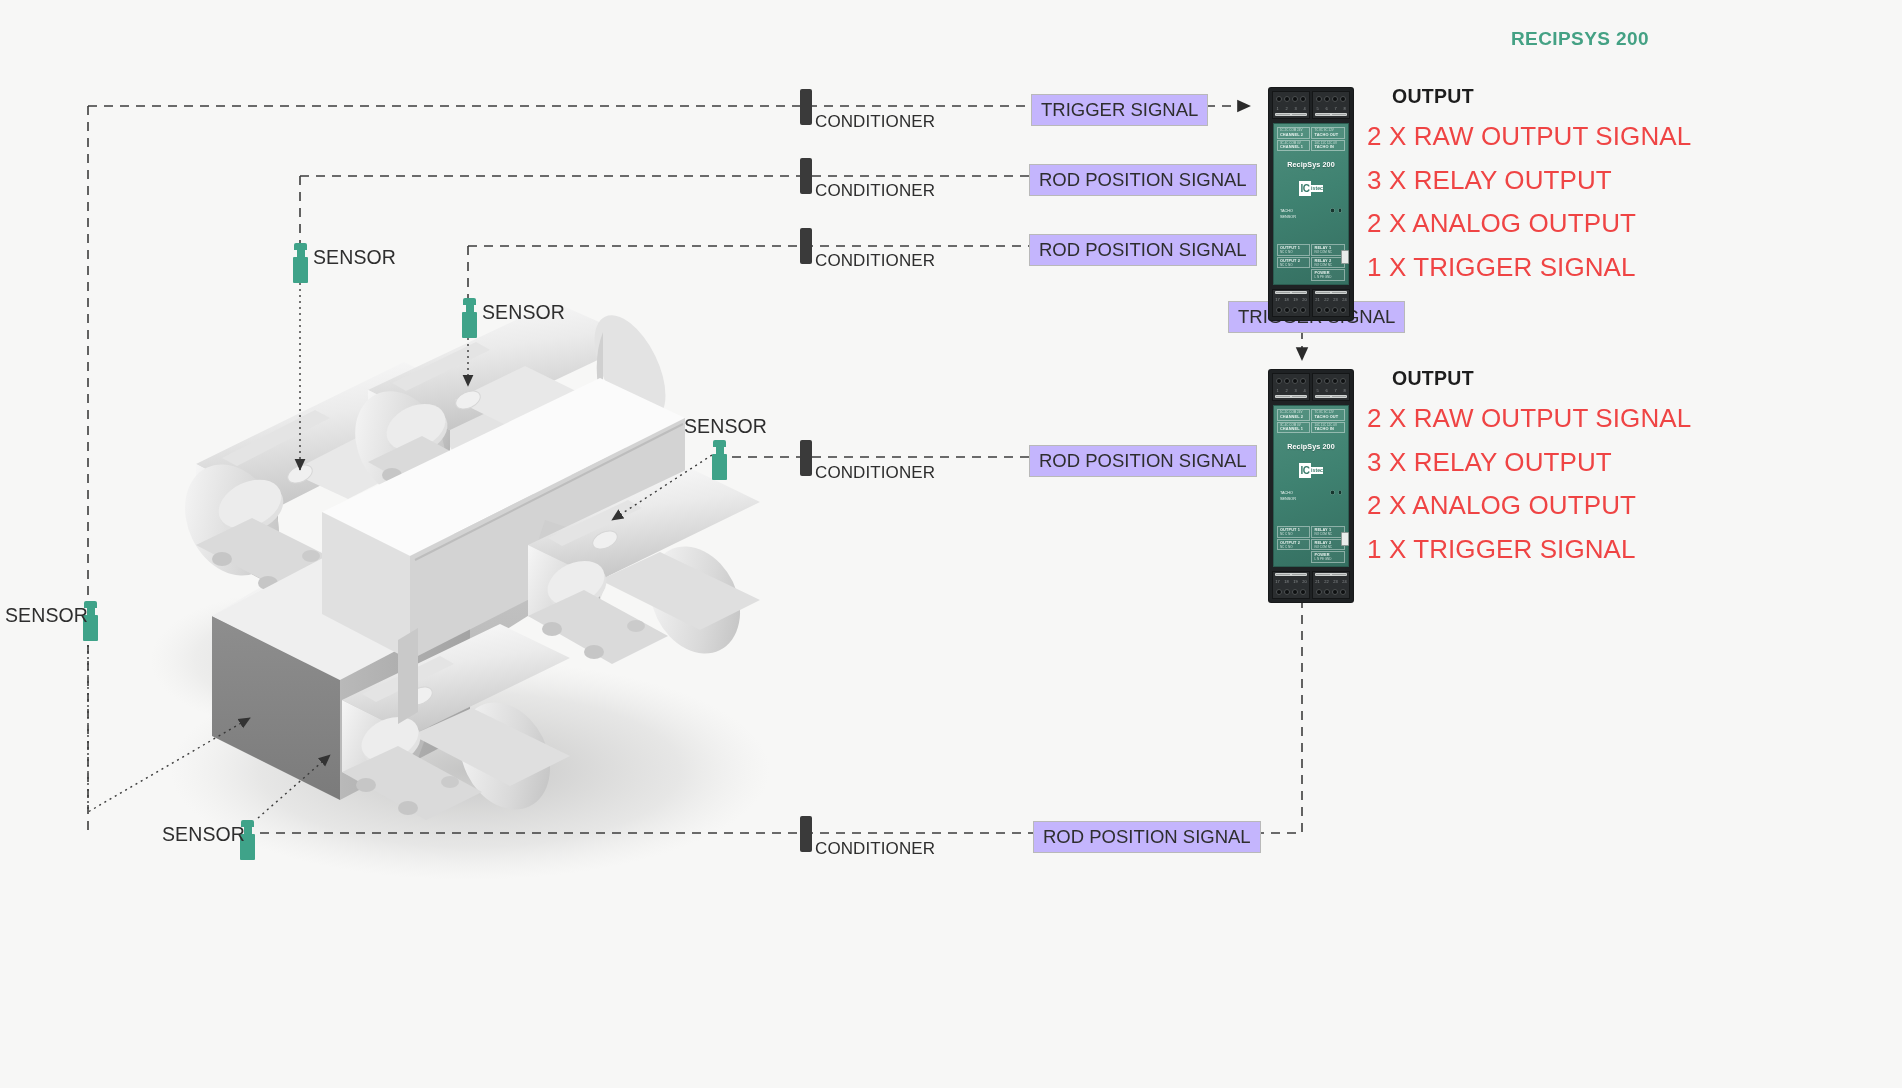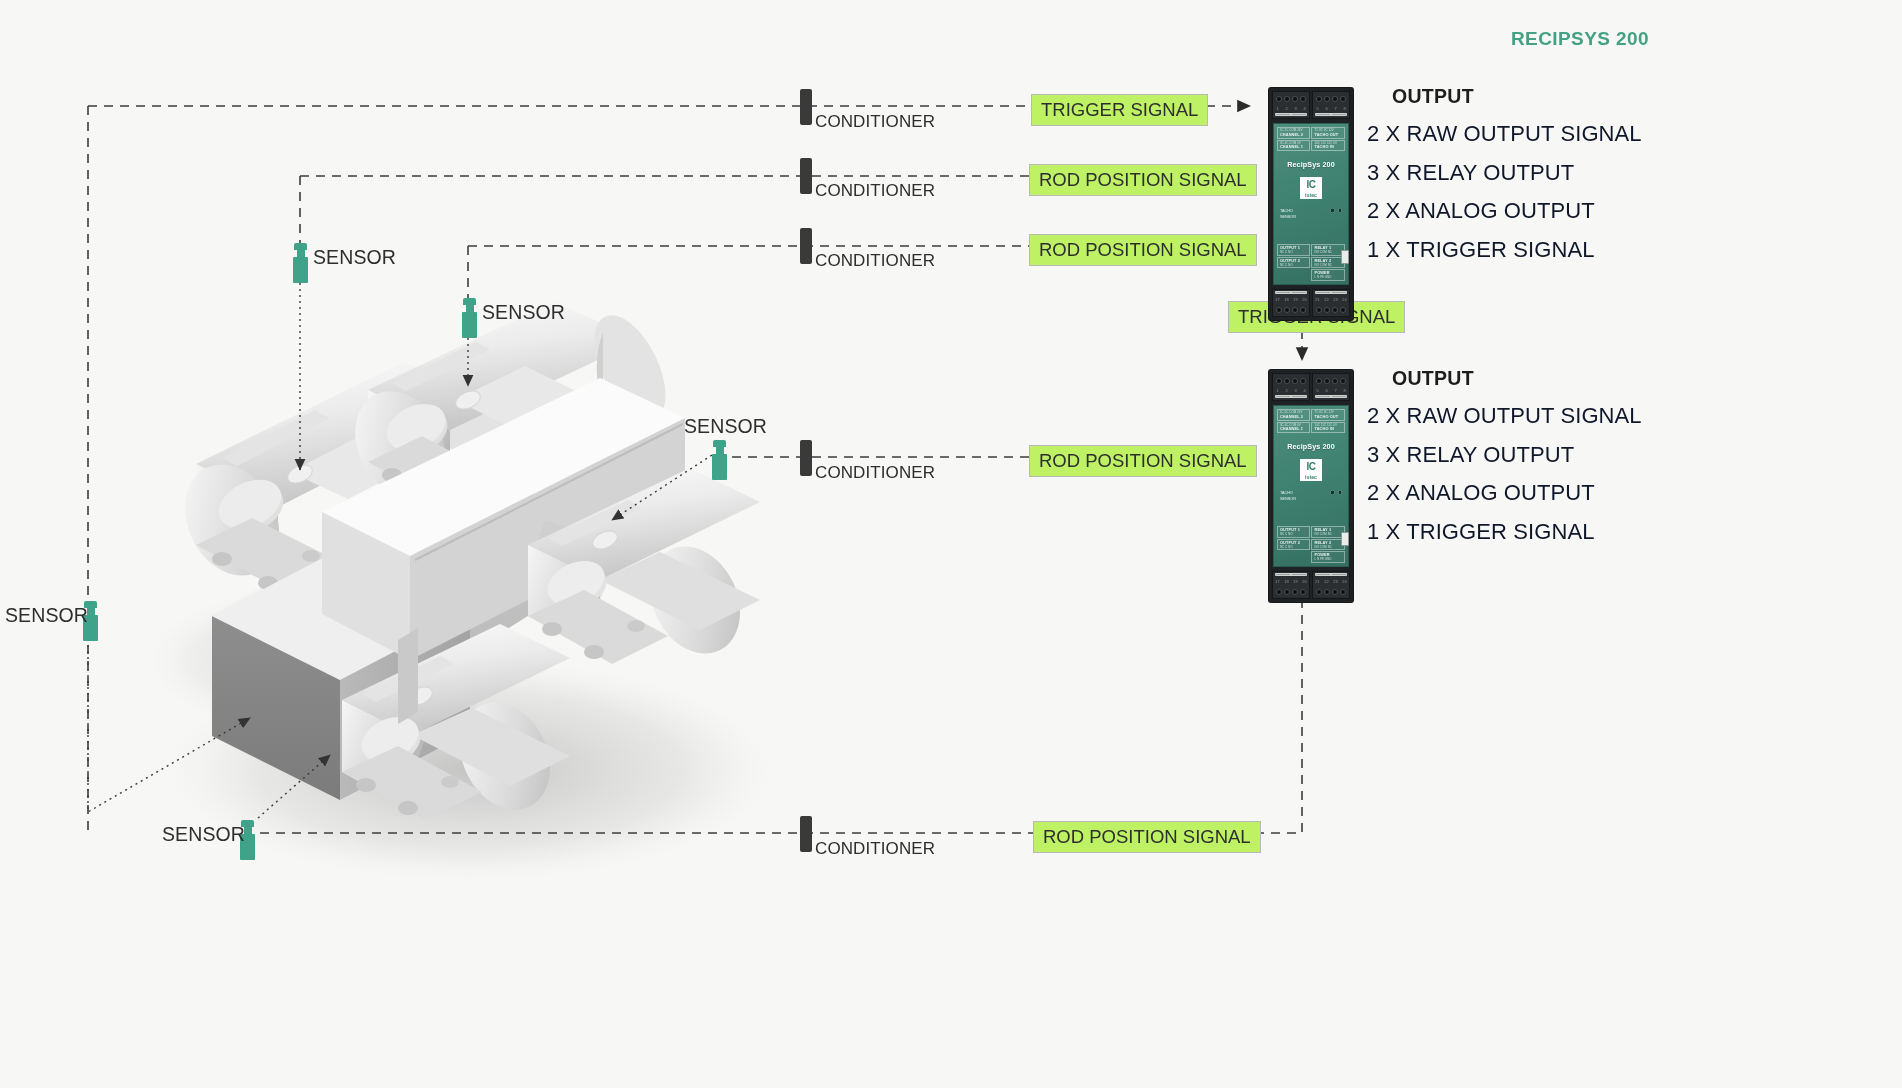--- a/index.html
+++ b/index.html
@@ -27,27 +27,27 @@
   .lbl-sensor{ font-size:19.5px; }
   .lbl-cond{ font-size:17px; }
 
   
   .out-block{ position:absolute; white-space:nowrap; }
   .out-title{
     font-size:19.5px; font-weight:bold; letter-spacing:.3px;
     color:#1d1d1d; margin-bottom:13px;margin-left:25px;
   }
   .out-line{
-    font-size:22px; color:#0f172a; margin-bottom:12.5px;
+    font-size:26px; color:#ef4444; margin-bottom:12.5px;
     letter-spacing:.1px;
   }
 
   
   .sigbox{
-    position:absolute; background:#bef264;
+    position:absolute; background:#c4b5fd;
     border:1px solid #b9b9b9;
     font-size:18.5px; color:#2e2e2e;
     padding:4px 9px 5px 9px; white-space:nowrap;
     line-height:1.15;
   }
 
   
   .sensor-ico{
     position:absolute; width:15px; height:40px;
   }
@@ -129,21 +129,21 @@
     background:rgba(255,255,255,.045);
   }
   .face-cell b{ font-weight:bold; display:block; font-size:3.9px; letter-spacing:.1px;}
   .face-cell s{ text-decoration:none; display:block; font-size:3px; opacity:.8; }
   .dev-name{
     margin-top:9px; font-size:7.2px; font-weight:bold; color:#ffffff;
     letter-spacing:.1px; text-shadow:0 1px 1px rgba(0,0,0,.25);
   }
   .dev-logo{
     margin-top:7px; width:24px; height:24px;
-    display:flex; flex-direction:column; align-items:center; justify-content:center;
+    display:flex; flex-direction:row; align-items:center; justify-content:center;
   }
   .dev-logo .ic{
     width:22px; height:15px; background:#ffffff; color:#3a7c6c;
     font-size:10px; font-weight:bold; line-height:15px; text-align:center;
     letter-spacing:-.5px;
   }
   .dev-logo .istec{
     width:22px; background:#ffffff; color:#3a7c6c; font-size:5.2px;
     font-weight:bold; text-align:center; line-height:7px; margin-top:0px;
   }

